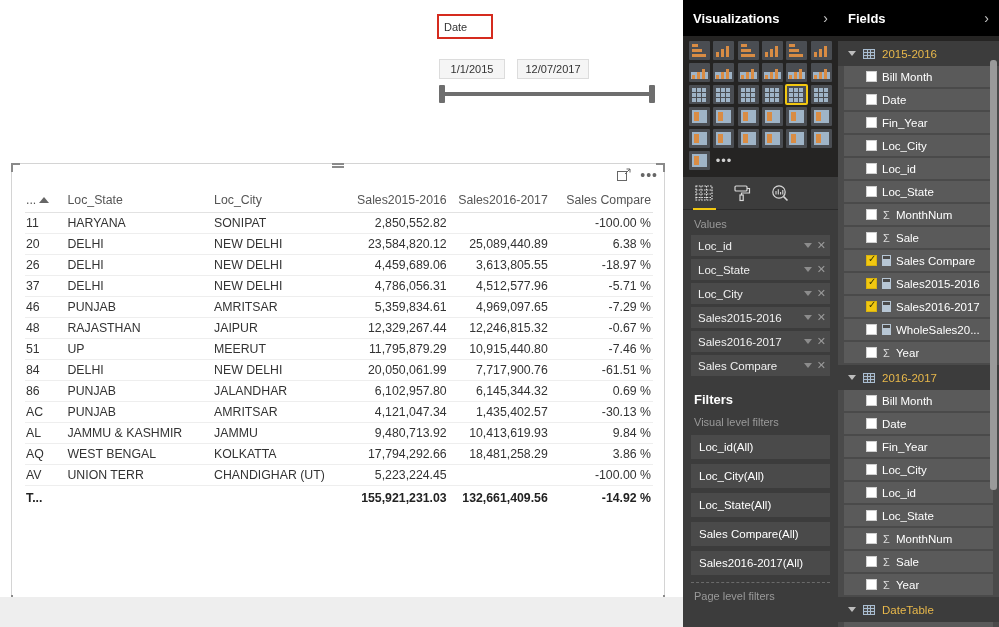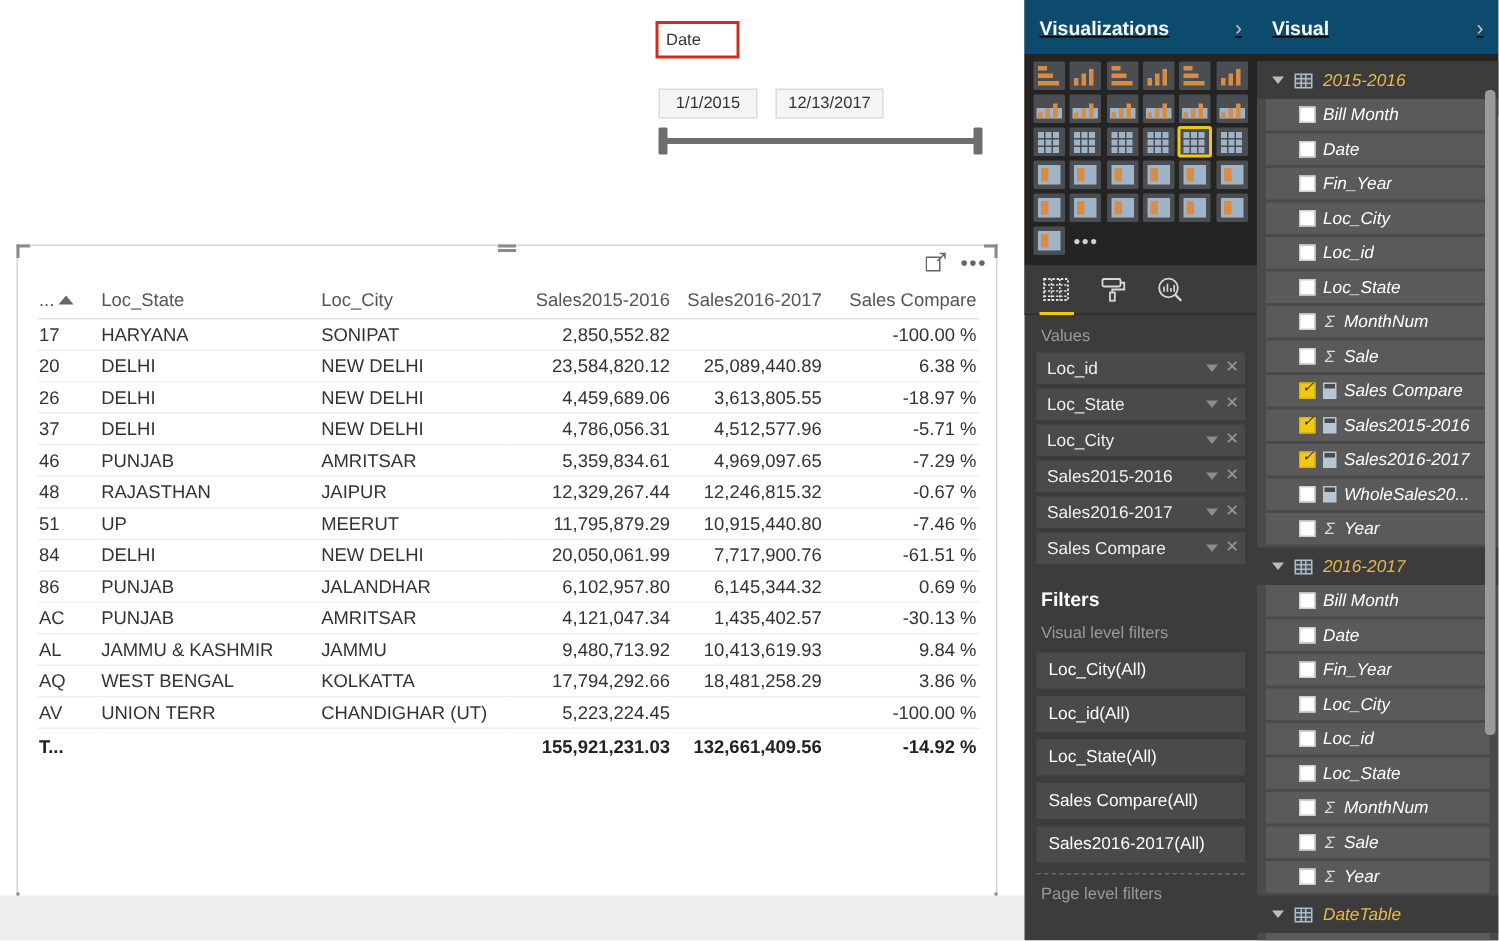--- a/index.html
+++ b/index.html
@@ -95,21 +95,21 @@
     border-left:5px solid transparent; border-right:5px solid transparent;
     border-bottom:6px solid #666; margin-left:3px; margin-bottom:2px;
   }
 
   
   #viz-panel {
     position:absolute; left:683px; top:0; width:155px; height:627px;
     background:#3c3c3c;
   }
   .panel-head {
-    height:36px; background:#0c4a6e; display:flex; align-items:center;
+    height:36px; background:#000000; display:flex; align-items:center;
     padding:0 10px; justify-content:space-between;text-decoration:underline;
   }
   .panel-head-title { color:#ffffff; font-size:13px; font-weight:bold; }
   .chevron { color:#c8c8c8; font-size:14px; cursor:pointer; }
 
   #viz-icon-grid {
     background:#252423; padding:5px 6px 7px 6px;
     display:grid; grid-template-columns:repeat(6, 1fr); gap:3px;
   }
   .viz-ico {
@@ -172,21 +172,21 @@
   }
   #fields-search-wrap { background:#252423; padding:7px 8px 9px 8px; }
   #fields-search {
     height:25px; background:#1c1b1a; border:1px solid #5a5a5a;
     display:flex; align-items:center; gap:7px; padding-left:9px;
     cursor:text;
   }
   .search-ph { color:#b5b5b5; font-size:11.5px; }
   #fields-list {
     position:absolute; top:41px; left:0; right:0; bottom:0;
-    overflow:hidden; background:#4a4a4a;font-style:italic;
+    overflow:hidden; background:#4a4a4a;
   }
   .tbl-group {
     height:25px; display:flex; align-items:center; gap:7px;
     padding-left:10px; background:#3c3c3c; cursor:pointer;
   }
   .tbl-group-name { color:#e8b84b; font-size:11.5px; }
   .tri-d {
     width:0;height:0;border-left:4px solid transparent;
     border-right:4px solid transparent;border-top:5px solid #bdbdbd;
   }
@@ -234,21 +234,21 @@
   <div id="canvas">
 
     <div id="slicer">
       <div class="slicer-title-wrap">
         <span class="slicer-title">Date</span>
       </div>
       <div class="slicer-date-box" id="slicer-from">
         <span>1/1/2015</span>
       </div>
       <div class="slicer-date-box" id="slicer-to">
-        <span>12/13/2017</span>
+        <span>12/07/2017</span>
       </div>
       <div class="slicer-track"></div>
       <div class="slicer-handle" id="slicer-handle-left"></div>
       <div class="slicer-handle" id="slicer-handle-right"></div>
     </div>
 
     <div id="table-visual">
       <div class="sel-handle sh-tl"></div>
       <div class="sel-handle sh-tr"></div>
       <div class="sel-handle sh-bl"></div>
@@ -274,21 +274,21 @@
             </th>
             <th class="c-state">Loc_State</th>
             <th class="c-city">Loc_City</th>
             <th class="c-num">Sales2015-2016</th>
             <th class="c-num2">Sales2016-2017</th>
             <th class="c-cmp">Sales Compare</th>
           </tr>
         </thead>
         <tbody id="grid-body">
             <tr>
-              <td class="c-idx">17</td>
+              <td class="c-idx">11</td>
               <td class="c-state">HARYANA</td>
               <td class="c-city">SONIPAT</td>
               <td class="c-num">2,850,552.82</td>
               <td class="c-num2"></td>
               <td class="c-cmp">-100.00 %</td>
             </tr>
             <tr>
               <td class="c-idx">20</td>
               <td class="c-state">DELHI</td>
               <td class="c-city">NEW DELHI</td>
@@ -659,42 +659,42 @@
             <span class="caret-d"></span>
             <span class="xmark">✕</span>
           </span>
         </div>
       </div>
 
     <div id="filters-head">Filters</div>
     <div class="filter-sub">Visual level filters</div>
     <div id="visual-filters">
         <div class="filter-card">
+          <span>Loc_id(All)</span>
+        </div>
+        <div class="filter-card">
           <span>Loc_City(All)</span>
-        </div>
-        <div class="filter-card">
-          <span>Loc_id(All)</span>
         </div>
         <div class="filter-card">
           <span>Loc_State(All)</span>
         </div>
         <div class="filter-card">
           <span>Sales Compare(All)</span>
         </div>
         <div class="filter-card">
           <span>Sales2016-2017(All)</span>
         </div>
       </div>
     <div class="filter-divider"></div>
     <div class="filter-sub" style="padding-top:7px">Page level filters</div>
   </div>
 
   <div id="fields-panel">
     <div class="panel-head">
-      <span class="panel-head-title">Visual</span>
+      <span class="panel-head-title">Fields</span>
       <span class="chevron">›</span>
     </div>
 
     <div id="fields-search-wrap">
       <div id="fields-search">
         <svg width="12" height="12" viewBox="0 0 12 12">
           <circle cx="5" cy="5" r="3.6" fill="none" stroke="#cfcfcf" stroke-width="1.2"></circle>
           <path d="M7.8 7.8 L11 11" stroke="#cfcfcf" stroke-width="1.3"></path>
         </svg>
         <span class="search-ph">Search</span>

